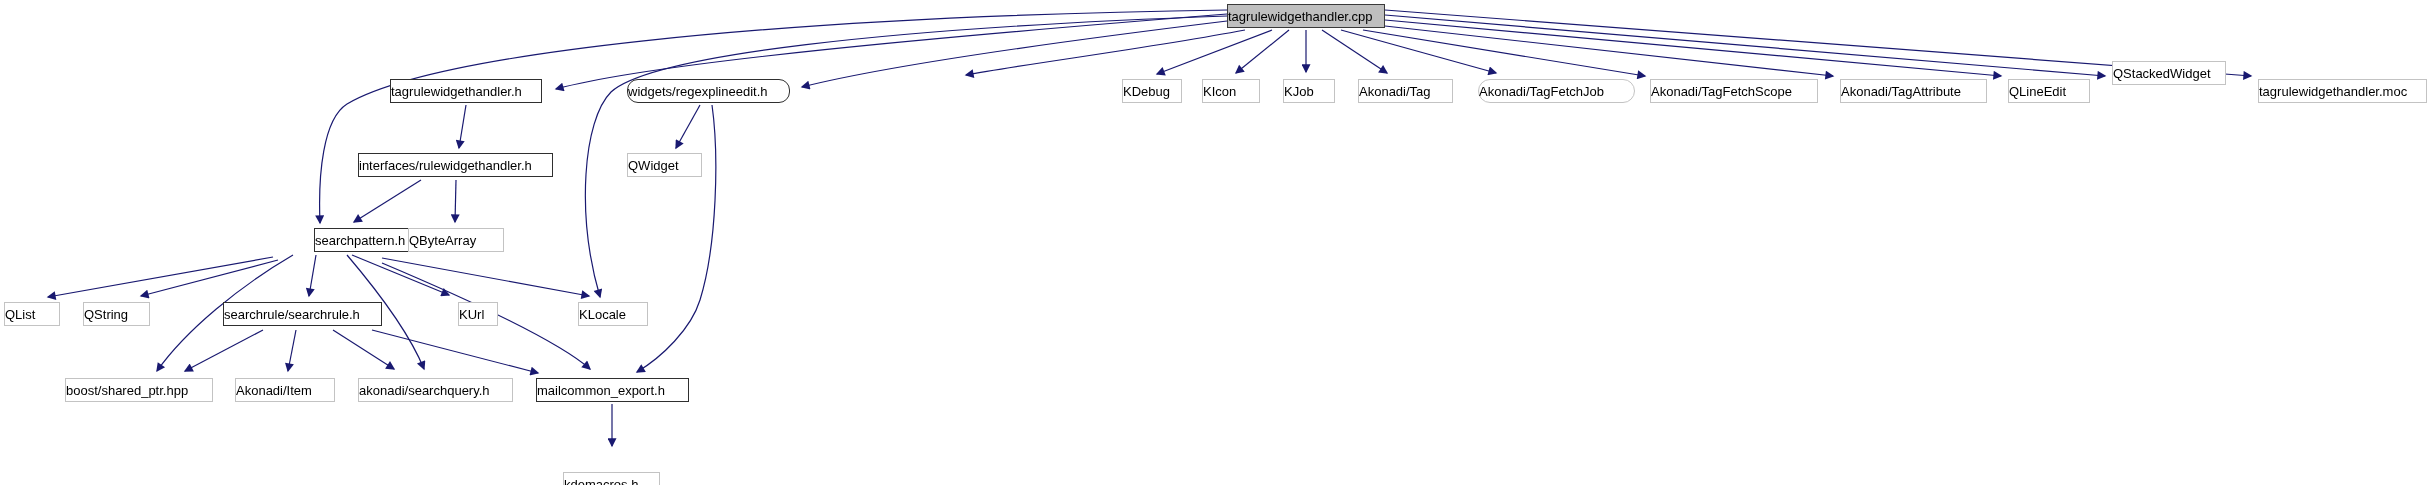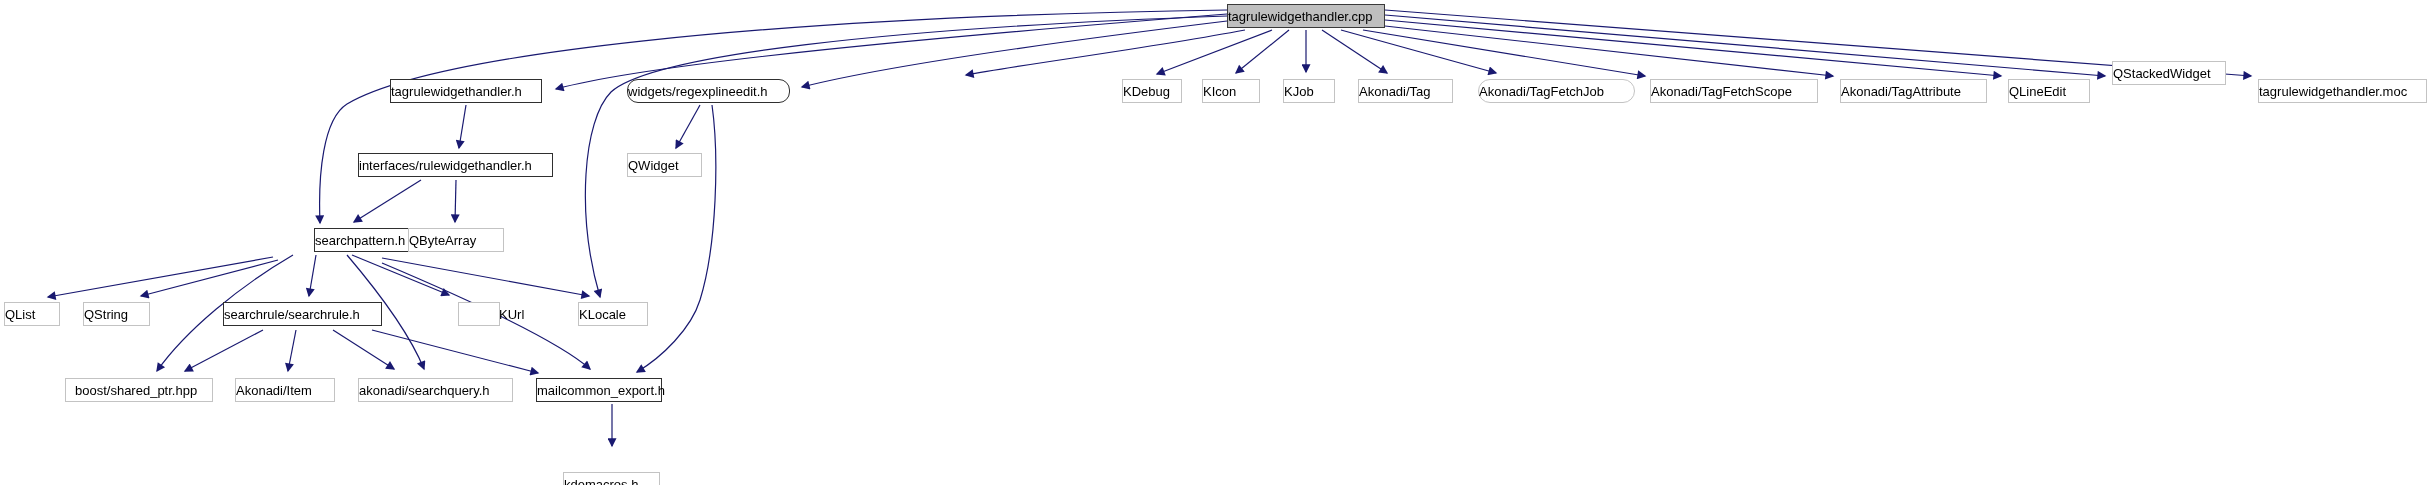--- a/index.html
+++ b/index.html
@@ -81,23 +81,23 @@
 
   <div class="node linked" style="left:358px;top:153px;width:195px;">interfaces/rulewidgethandler.h</div>
   <div class="node" style="left:627px;top:153px;width:75px;">QWidget</div>
 
   <div class="node linked" style="left:270px;top:228px;width:112px;margin-left:44px;">searchpattern.h</div>
   <div class="node" style="left:408px;top:228px;width:96px;">QByteArray</div>
 
   <div class="node" style="left:4px;top:302px;width:56px;">QList</div>
   <div class="node" style="left:83px;top:302px;width:67px;">QString</div>
   <div class="node linked" style="left:223px;top:302px;width:159px;">searchrule/searchrule.h</div>
-  <div class="node" style="left:458px;top:302px;width:40px;padding-left:40px;">KUrl</div>
+  <div class="node" style="left:458px;top:302px;width:40px;">KUrl</div>
   <div class="node" style="left:578px;top:302px;width:70px;">KLocale</div>
 
-  <div class="node" style="left:65px;top:378px;width:148px;padding-left:9px;">boost/shared_ptr.hpp</div>
+  <div class="node" style="left:65px;top:378px;width:148px;">boost/shared_ptr.hpp</div>
   <div class="node" style="left:235px;top:378px;width:100px;">Akonadi/Item</div>
   <div class="node" style="left:358px;top:378px;width:155px;">akonadi/searchquery.h</div>
-  <div class="node linked" style="left:536px;top:378px;width:126px;">mailcommon_export.h</div>
+  <div class="node linked" style="left:536px;top:378px;width:153px;">mailcommon_export.h</div>
 
   <div class="node" style="left:563px;top:472px;width:97px;">kdemacros.h</div>
 
 </div>
 
 </body></html>

